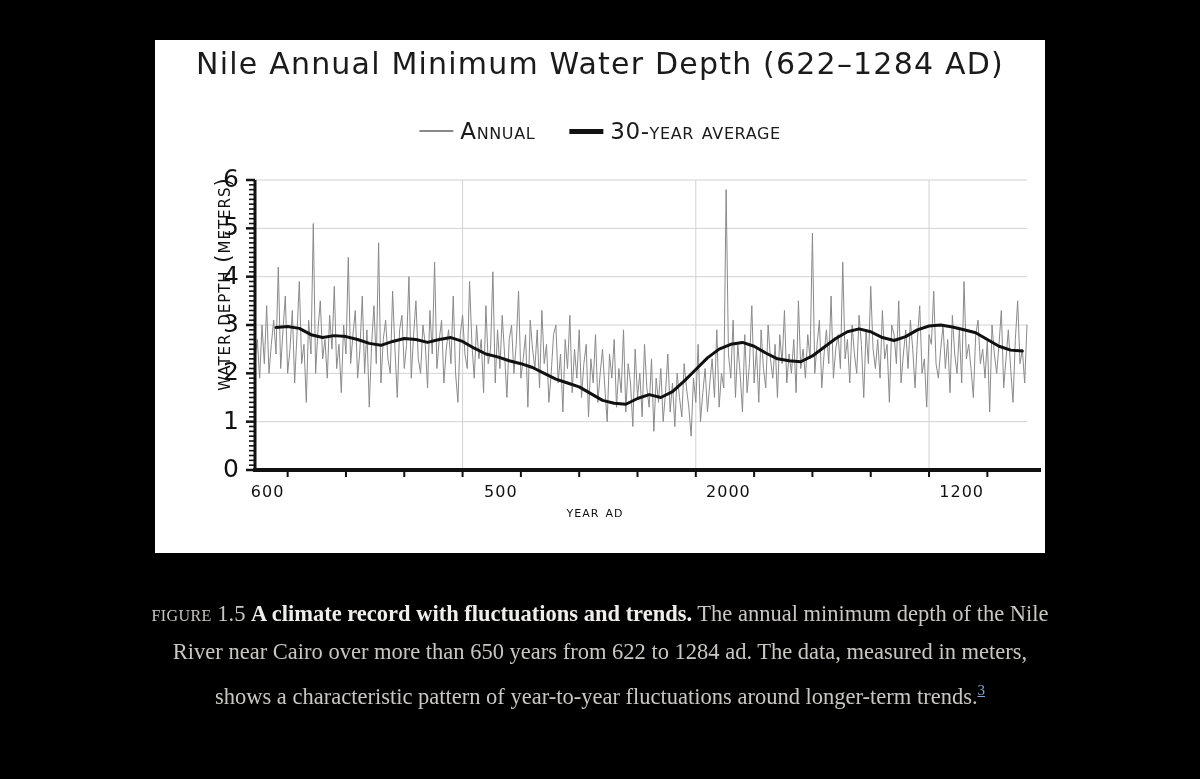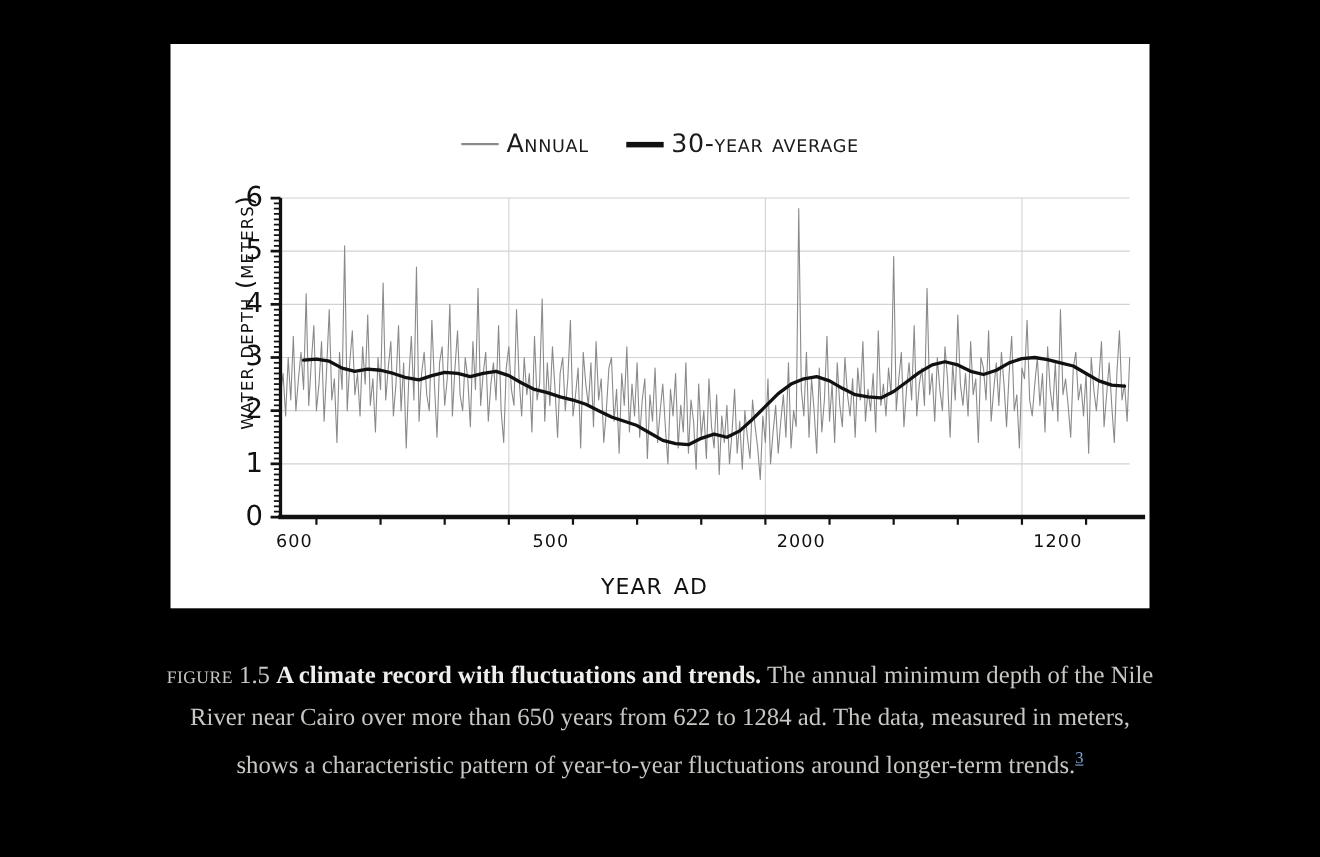--- a/index.html
+++ b/index.html
@@ -39,23 +39,23 @@
   #y-axis-title{
     position:absolute;left:-82px;top:232px;width:300px;
     transform:rotate(-90deg);transform-origin:center center;
     text-align:center;
     font-family:"DejaVu Sans",sans-serif;font-size:21px;
     color:#111;letter-spacing:1px;
     font-variant:small-caps;text-transform:lowercase;
   }
   #x-axis-title{
     position:absolute;left:0;right:10px;top:462px;text-align:center;
-    font-family:"DejaVu Sans",sans-serif;font-size:28px;
+    font-family:"DejaVu Sans",sans-serif;font-size:16px;
     color:#111;letter-spacing:1px;
-    font-variant:small-caps;text-transform:lowercase;margin-top:12px;
+    font-variant:small-caps;text-transform:lowercase;
   }
   .tick-label{
     position:absolute;font-family:"DejaVu Sans",sans-serif;
     color:#111;white-space:nowrap;
   }
   .ytick{font-size:25px;text-align:right;width:40px;}
   .xtick{font-size:16px;text-align:right;width:110px;letter-spacing:1px;}
 
   #plot-svg{position:absolute;left:0;top:0;}
 
@@ -74,20 +74,21 @@
     font-size:15px;vertical-align:super;
   }
 </style>
 </head>
 <body>
 
 <div id="root">
 
   <div id="figure-panel">
 
+    <div id="chart-title">Nile Annual Minimum Water Depth (622–1284 AD)</div>
 
     <div id="legend">
       <div class="legend-entry">
         <span class="legend-swatch-thin"></span>
         <span class="legend-label">Annual</span>
       </div>
       <div class="legend-entry">
         <span class="legend-swatch-thick"></span>
         <span class="legend-label">30-year average</span>
       </div>

